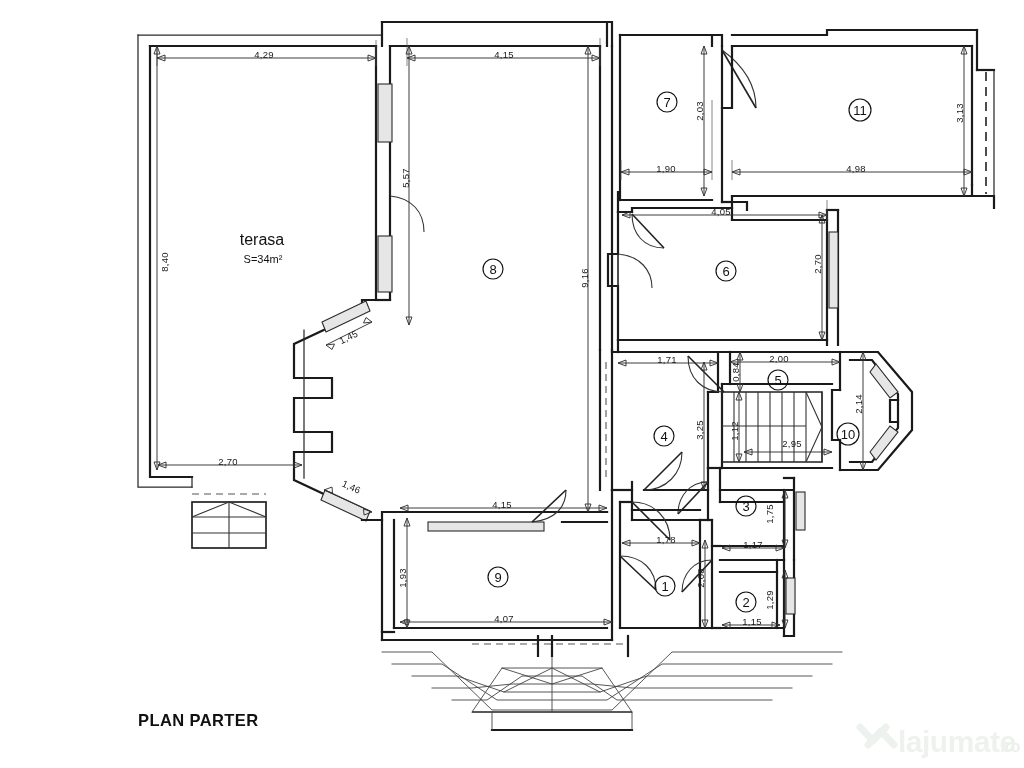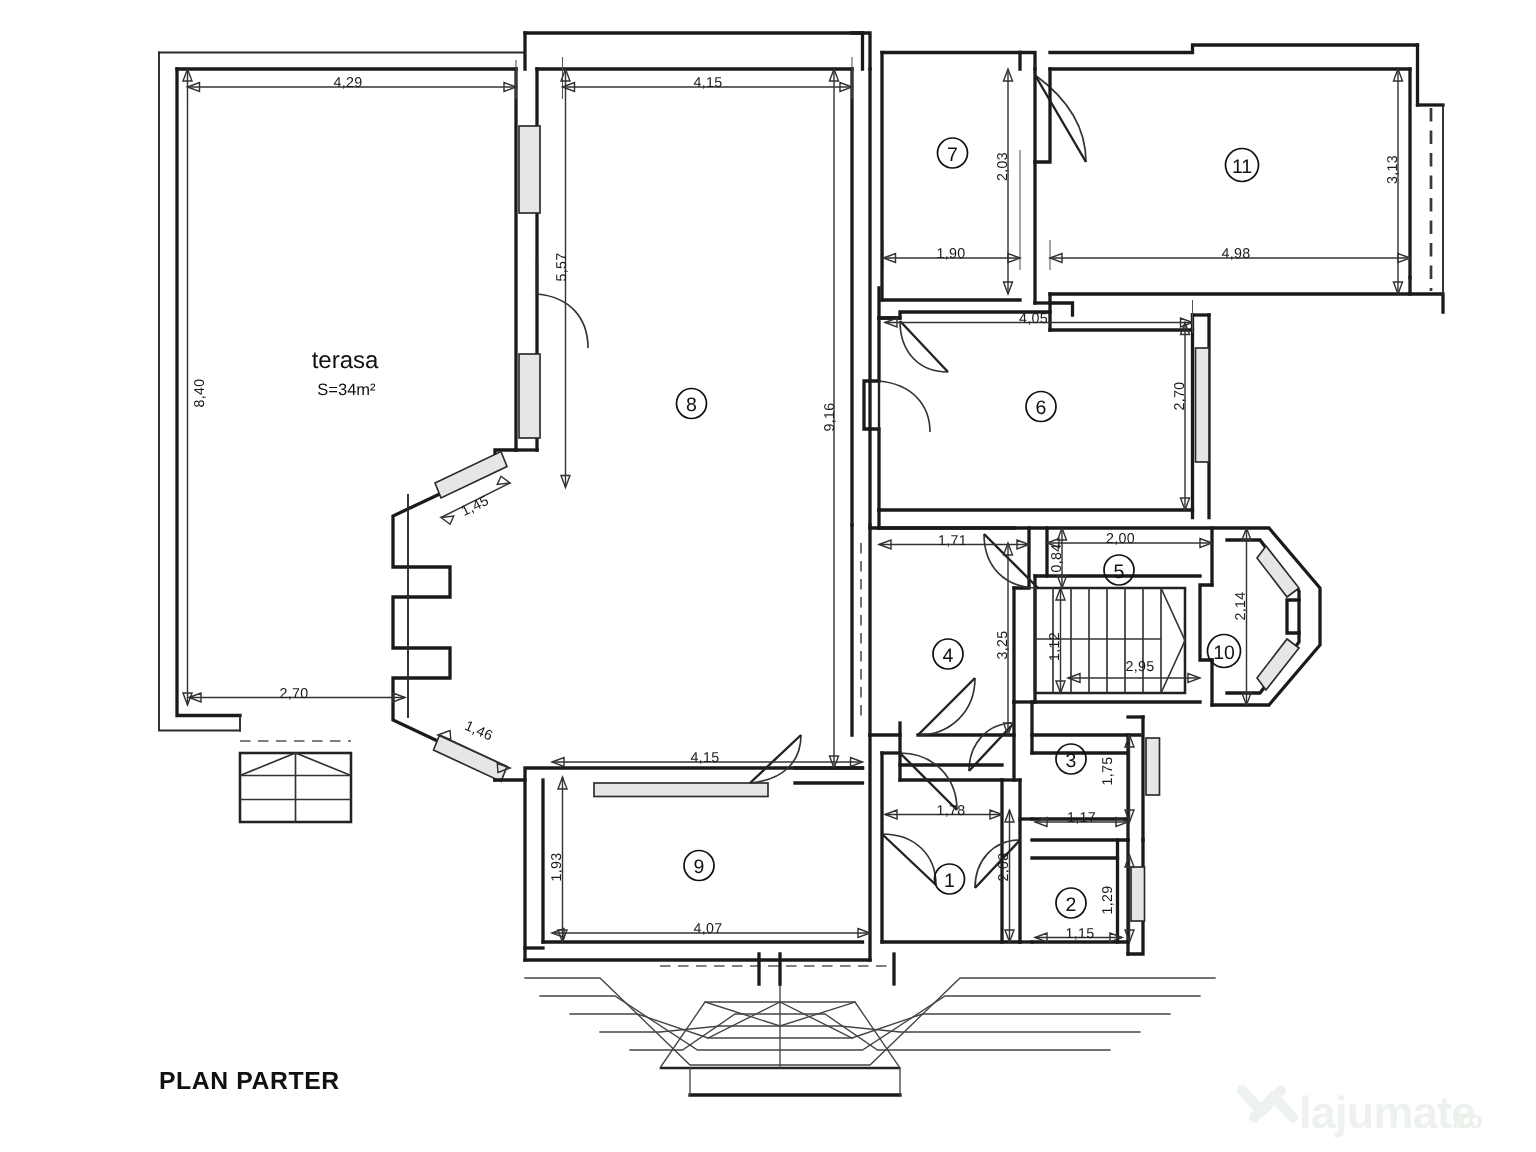--- a/index.html
+++ b/index.html
@@ -13,20 +13,21 @@
     height: 768px;
     font-family: "Liberation Sans", sans-serif;
     position: relative;
     overflow: hidden;
   }
   #plan-root {
     position: absolute;
     left: 0; top: 0;
     width: 976px;
     height: 768px;
+    padding-left: 32px;
   }
   svg#floorplan {
     display: block;
     width: 1024px;
     height: 768px;
     background: #ffffff;
   }
   .wall      { fill: none; stroke: #1a1a1a; stroke-width: 2.2; stroke-linecap: square; stroke-linejoin: miter; }
   .wall-thin { fill: none; stroke: #2a2a2a; stroke-width: 1.25; stroke-linecap: square; }
   .wall-hair { fill: none; stroke: #444; stroke-width: 0.9; stroke-linecap: square; }

